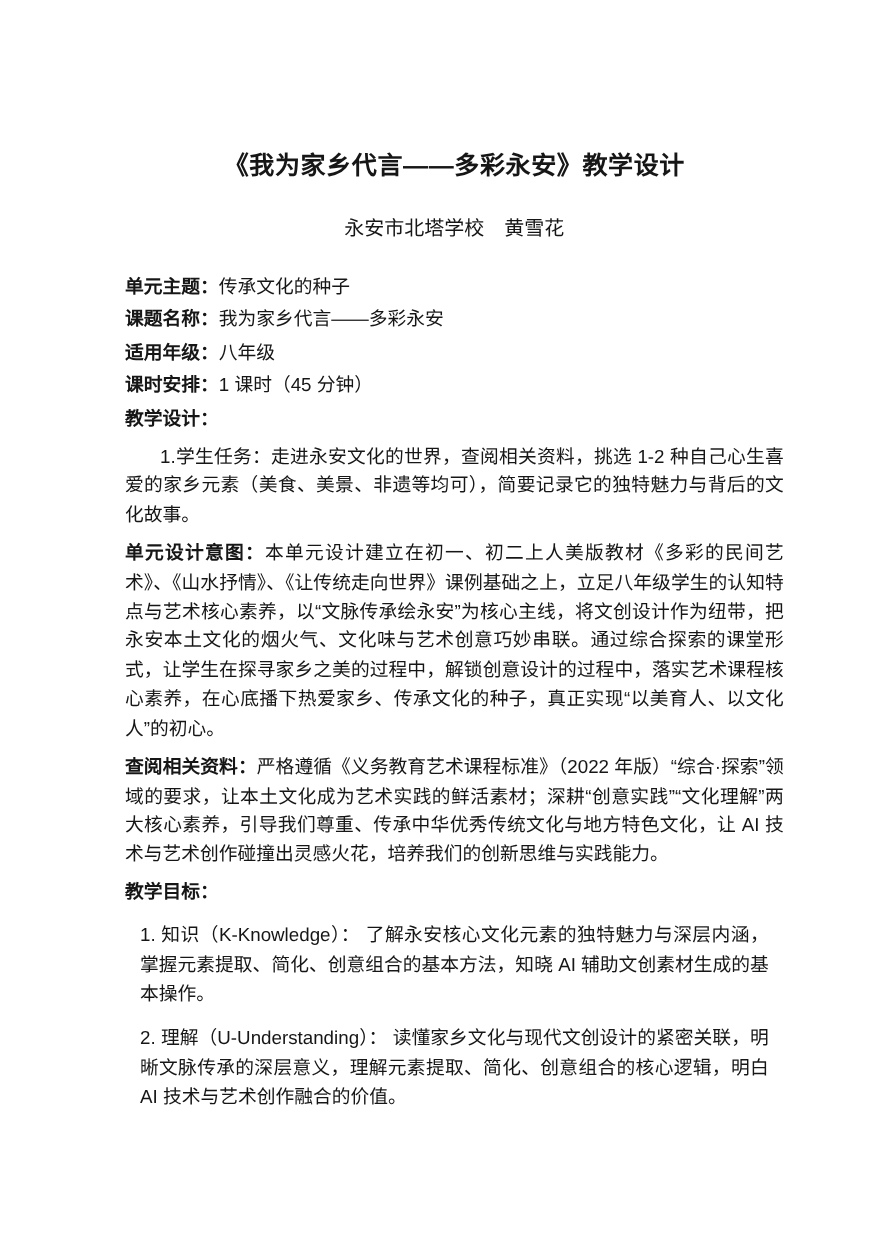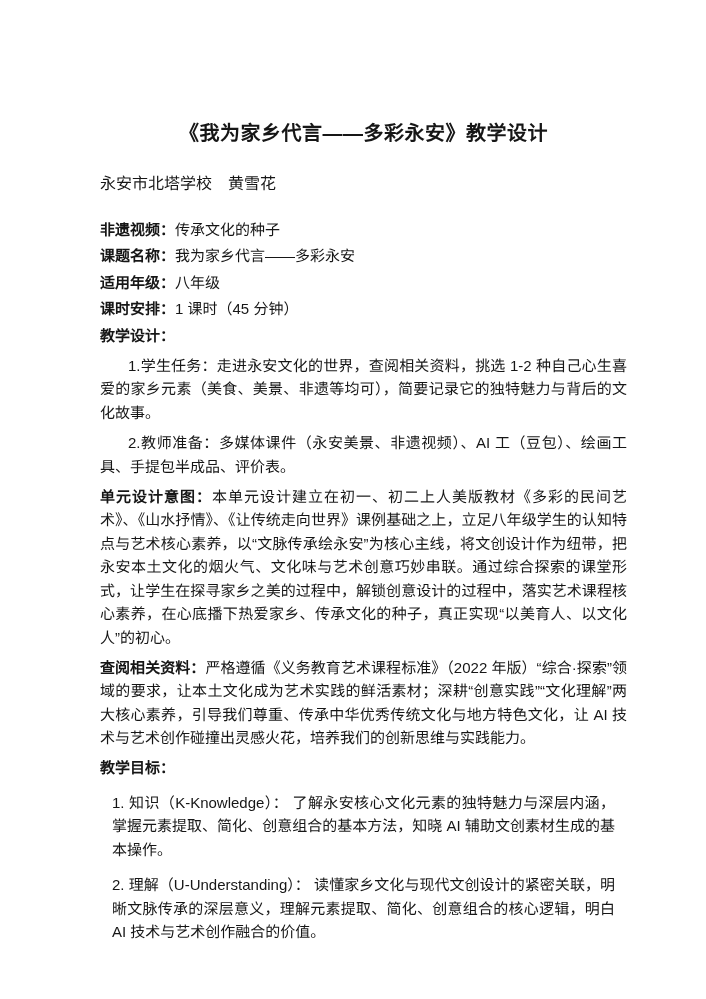--- a/index.html
+++ b/index.html
@@ -26,21 +26,21 @@
     font-weight: bold;
     line-height: 30px;
     text-align: center;
     letter-spacing: 0.5px;
     margin: 0 0 24px 0;
   }
   .doc-author {
     font-size: 16px;
     font-weight: normal;
     line-height: 24px;
-    text-align: left;
+    text-align: center;
     margin: 0 0 22px 0;
   }
   p { margin: 12px; }
   .body-text {
     font-size: 15px;
     line-height: 23.4px;
     text-align: justify;
   }
   .meta-row { margin: 0 0 3px 0; }
   .prep-para { margin: 7px 0; text-indent: 28px; }
@@ -51,30 +51,29 @@
 </head>
 <body>
 
 <div class="page">
 
   <h1 class="doc-title">《我为家乡代言——多彩永安》教学设计</h1>
 
   <div class="doc-author">永安市北塔学校　黄雪花</div>
 
   <div>
-    <p class="body-text meta-row"><span class="b">非遗视频：</span><span>传承文化的种子</span></p>
+    <p class="body-text meta-row"><span class="b">单元主题：</span><span>传承文化的种子</span></p>
     <p class="body-text meta-row"><span class="b">课题名称：</span><span>我为家乡代言——多彩永安</span></p>
     <p class="body-text meta-row"><span class="b">适用年级：</span><span>八年级</span></p>
     <p class="body-text meta-row"><span class="b">课时安排：</span><span>1 课时（45 分钟）</span></p>
     <p class="body-text meta-row"><span class="b">教学设计：</span><span></span></p>
   </div>
 
   <div>
     <p class="body-text prep-para">1.学生任务：走进永安文化的世界，查阅相关资料，挑选 1-2 种自己心生喜爱的家乡元素（美食、美景、非遗等均可），简要记录它的独特魅力与背后的文化故事。</p>
-    <p class="body-text prep-para">2.教师准备：多媒体课件（永安美景、非遗视频）、AI 工（豆包）、绘画工具、手提包半成品、评价表。</p>
   </div>
 
   <div>
     <p class="body-text section-para"><span class="b">单元设计意图：</span><span>本单元设计建立在初一、初二上人美版教材《多彩的民间艺术》、《山水抒情》、《让传统走向世界》课例基础之上，立足八年级学生的认知特点与艺术核心素养，以“文脉传承绘永安”为核心主线，将文创设计作为纽带，把永安本土文化的烟火气、文化味与艺术创意巧妙串联。通过综合探索的课堂形式，让学生在探寻家乡之美的过程中，解锁创意设计的过程中，落实艺术课程核心素养，在心底播下热爱家乡、传承文化的种子，真正实现“以美育人、以文化人”的初心。</span></p>
     <p class="body-text section-para"><span class="b">查阅相关资料：</span><span>严格遵循《义务教育艺术课程标准》（2022 年版）“综合·探索”领域的要求，让本土文化成为艺术实践的鲜活素材；深耕“创意实践”“文化理解”两大核心素养，引导我们尊重、传承中华优秀传统文化与地方特色文化，让 AI 技术与艺术创作碰撞出灵感火花，培养我们的创新思维与实践能力。</span></p>
   </div>
 
   <div>
     <p class="body-text objectives-heading">教学目标：</p>
     <p class="body-text">1. 知识（K-Knowledge）： 了解永安核心文化元素的独特魅力与深层内涵，掌握元素提取、简化、创意组合的基本方法，知晓 AI 辅助文创素材生成的基本操作。</p>

